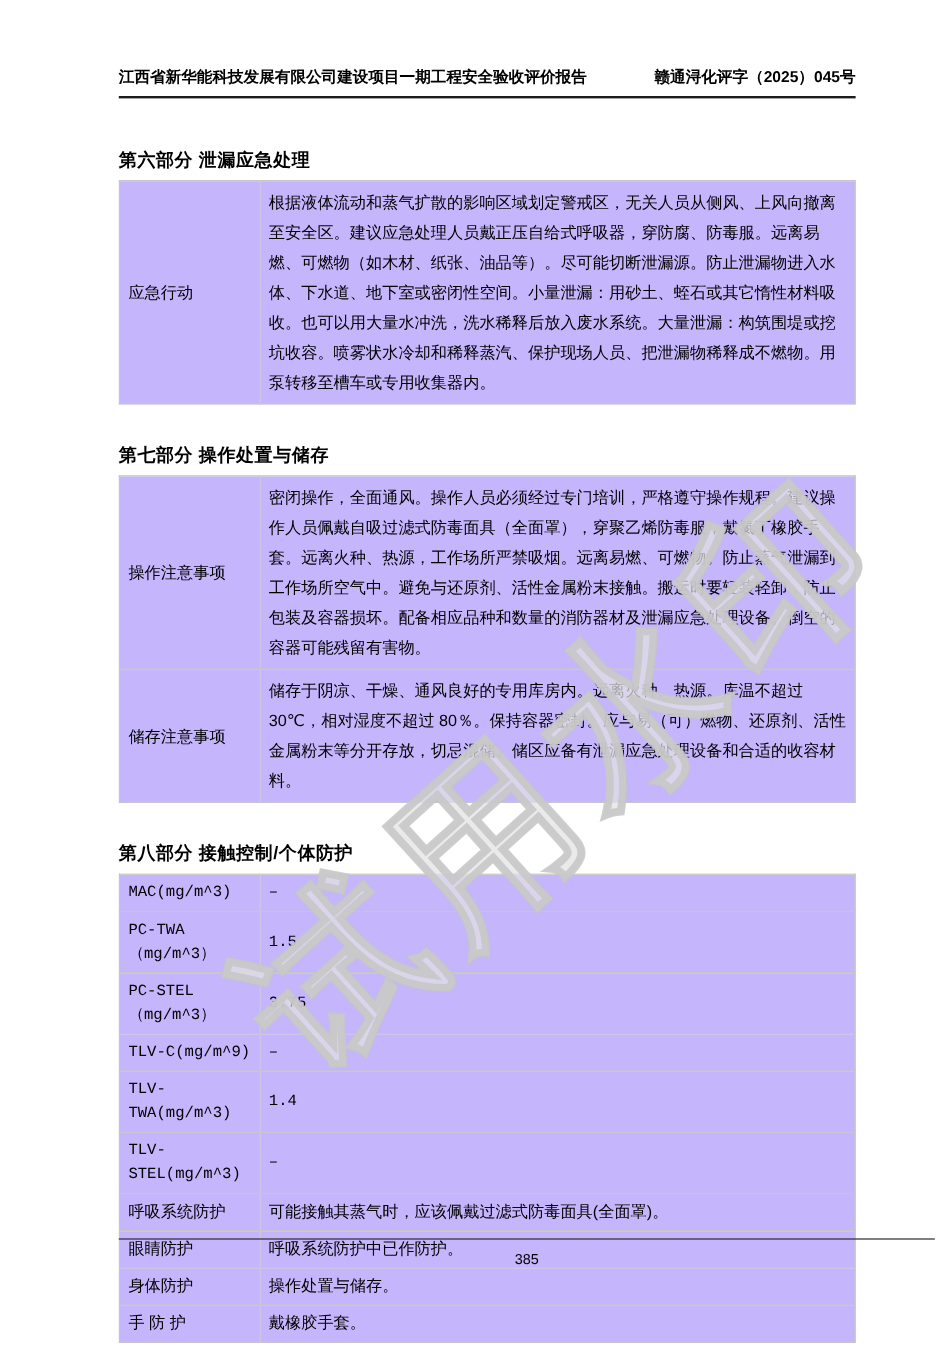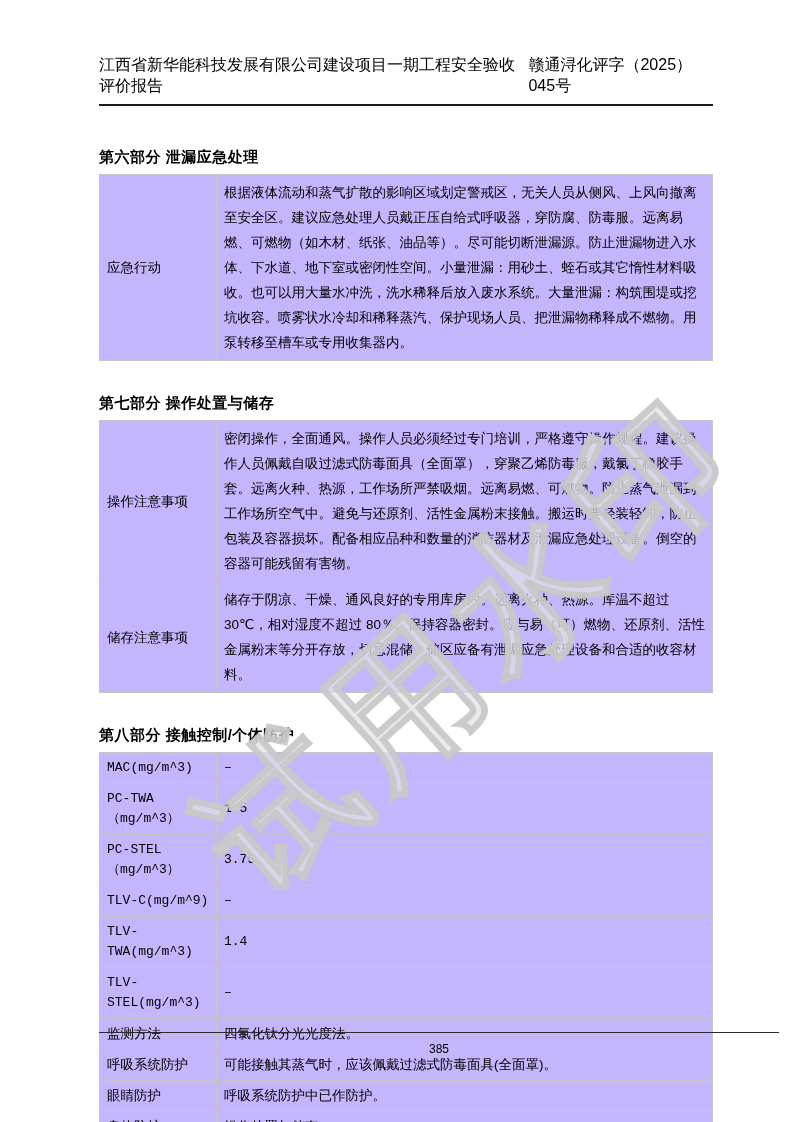--- a/index.html
+++ b/index.html
@@ -6,21 +6,21 @@
   html,body { background:#ffffff; }
   body {
     width:793px; height:1122px; position:relative; overflow:hidden;
     font-family:"Liberation Sans","DejaVu Sans",sans-serif;
     color:#000;
   }
   .content { position:absolute; left:99px; top:55px; width:614px; }
 
   .doc-header {
     display:flex; justify-content:space-between; align-items:flex-end;
-    font-weight:normal; font-size:16px; padding-bottom:7px;
+    font-weight:bold; font-size:13px; padding-bottom:7px;
     border-bottom:2px solid #1c1c1c;
   }
   .section-title {
     font-weight:bold; font-size:15px; margin-top:42px; margin-bottom:7px;
     letter-spacing:0.5px;
   }
   .section-title.tight { margin-top:33px; }
 
   table.data-table {
     width:100%; border-collapse:collapse;
@@ -110,24 +110,20 @@
         </tr>
         <tr>
           <td class="label-cell mono">TLV-TWA(mg/m^3)</td>
           <td class="value-cell mono">1.4</td>
         </tr>
         <tr>
           <td class="label-cell mono">TLV-STEL(mg/m^3)</td>
           <td class="value-cell mono">–</td>
         </tr>
         <tr>
-          <td class="label-cell">监测方法</td>
-          <td class="value-cell">四氯化钛分光光度法。</td>
-        </tr>
-        <tr>
           <td class="label-cell">呼吸系统防护</td>
           <td class="value-cell">可能接触其蒸气时，应该佩戴过滤式防毒面具(全面罩)。</td>
         </tr>
         <tr>
           <td class="label-cell">眼睛防护</td>
           <td class="value-cell">呼吸系统防护中已作防护。</td>
         </tr>
         <tr>
           <td class="label-cell">身体防护</td>
           <td class="value-cell">操作处置与储存。</td>

